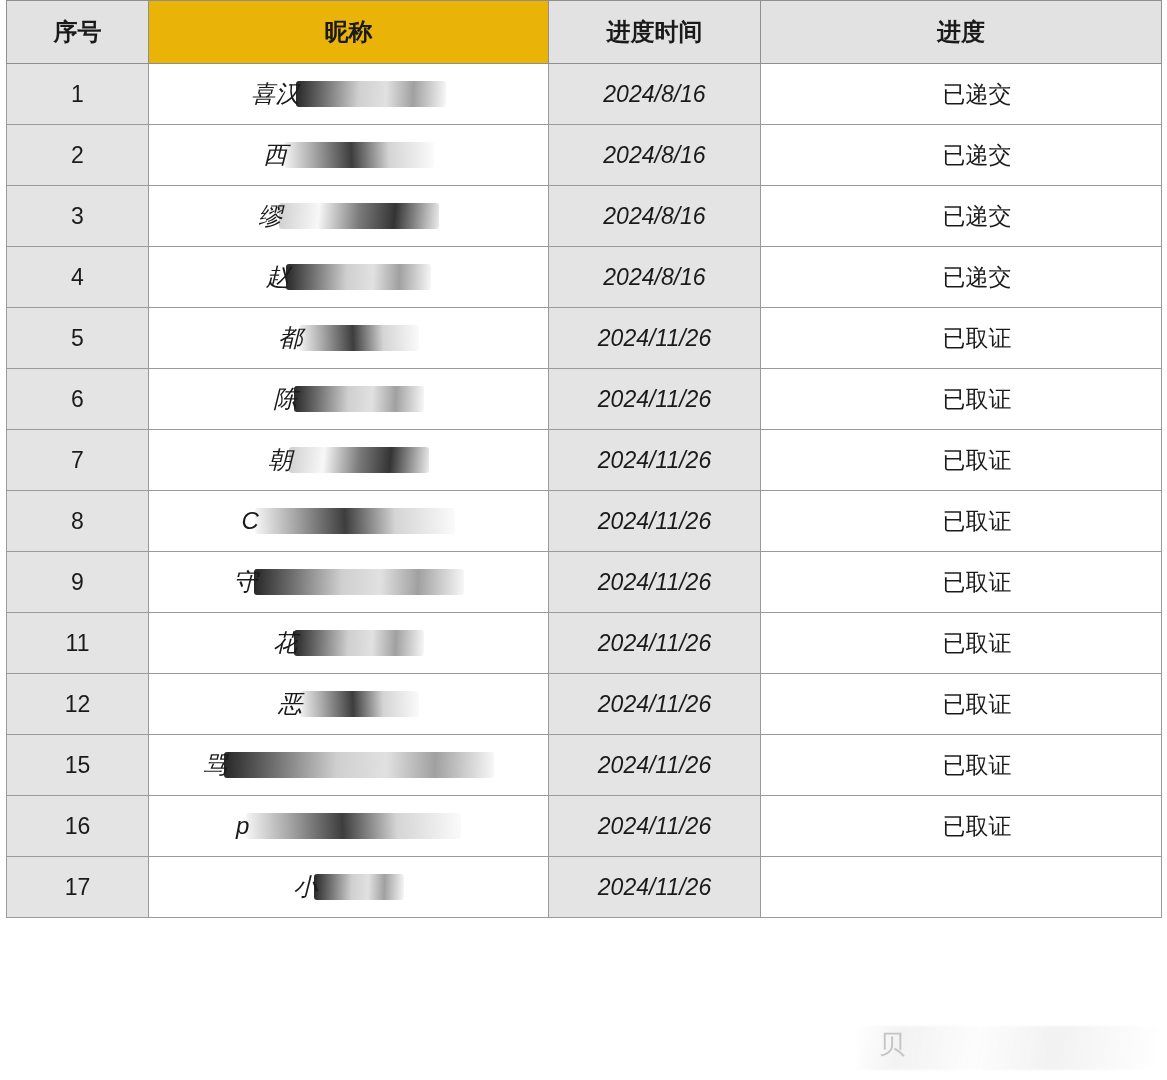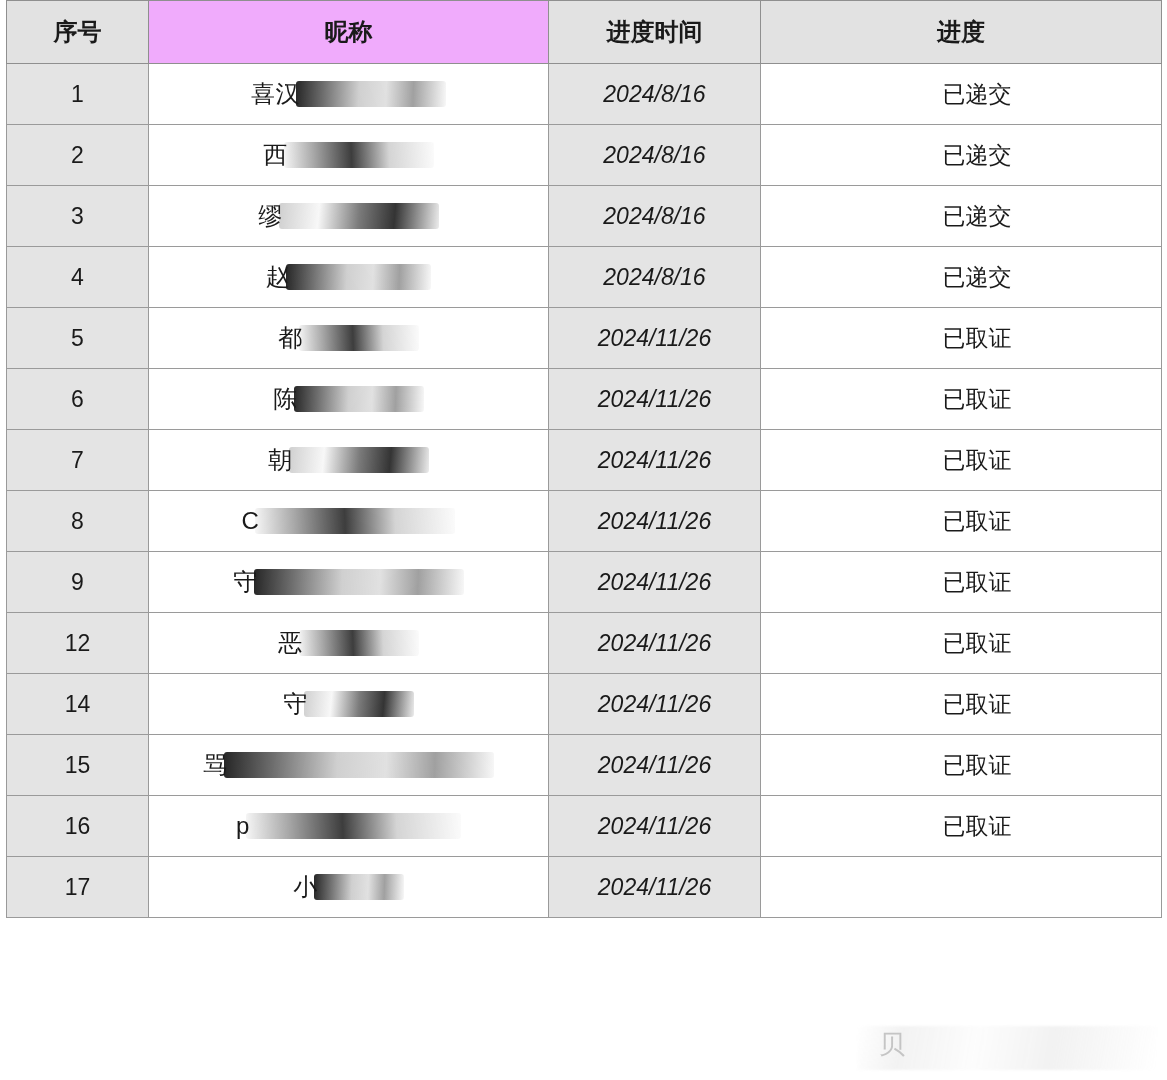--- a/index.html
+++ b/index.html
@@ -45,28 +45,29 @@
     white-space: nowrap;
   }
   table.data-table thead th {
     height: 62px;
     font-weight: bold;
     font-size: 24px;
     background: #e2e2e2;
     border-color: #8f8f8f;
   }
   table.data-table thead th.h-nick {
-    background: #f0abfc;
+    background: #eab308;
   }
   table.data-table td.cell-index {
     background: #e4e4e4;
   }
   table.data-table td.cell-nick {
     background: #ffffff;
     position: relative;
+    font-style: italic;
   }
   table.data-table td.cell-time {
     background: #e4e4e4;
     font-style: italic;
   }
   table.data-table td.cell-status {
     background: #ffffff;
     padding-left: 32px;
   }
   
@@ -253,36 +254,36 @@
           <td class="cell-nick">
             <div class="nick-wrap">
               <span class="nick-visible">守</span>
               <span class="nick-redaction " style="width: 210px;"></span>
             </div>
           </td>
           <td class="cell-time">2024/11/26</td>
           <td class="cell-status">已取证</td>
         </tr>
         <tr>
+          <td class="cell-index">11</td>
+          <td class="cell-nick">
+            <div class="nick-wrap">
+              <span class="nick-visible">花</span>
+              <span class="nick-redaction " style="width: 130px;"></span>
+            </div>
+          </td>
+          <td class="cell-time">2024/11/26</td>
+          <td class="cell-status">已取证</td>
+        </tr>
+        <tr>
           <td class="cell-index">12</td>
           <td class="cell-nick">
             <div class="nick-wrap">
               <span class="nick-visible">恶</span>
               <span class="nick-redaction var2" style="width: 120px;"></span>
-            </div>
-          </td>
-          <td class="cell-time">2024/11/26</td>
-          <td class="cell-status">已取证</td>
-        </tr>
-        <tr>
-          <td class="cell-index">14</td>
-          <td class="cell-nick">
-            <div class="nick-wrap">
-              <span class="nick-visible">守</span>
-              <span class="nick-redaction var3" style="width: 110px;"></span>
             </div>
           </td>
           <td class="cell-time">2024/11/26</td>
           <td class="cell-status">已取证</td>
         </tr>
         <tr>
           <td class="cell-index">15</td>
           <td class="cell-nick">
             <div class="nick-wrap">
               <span class="nick-visible">骂</span>

